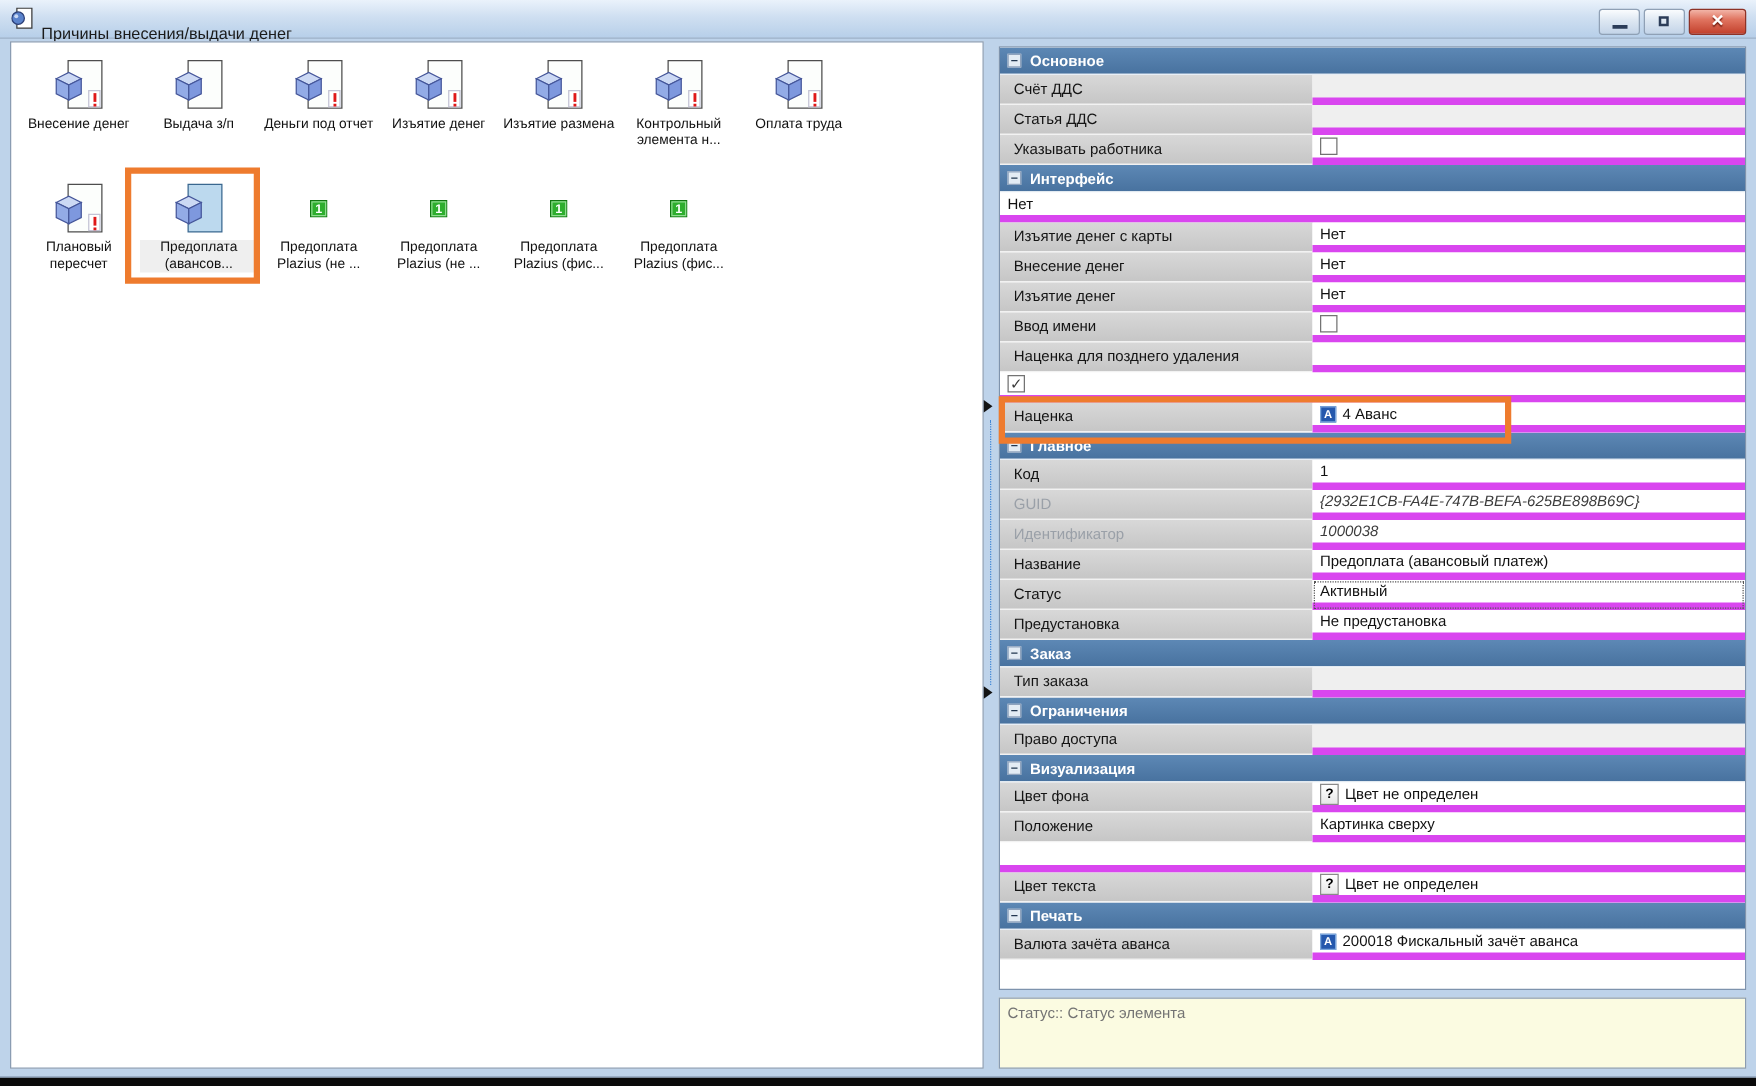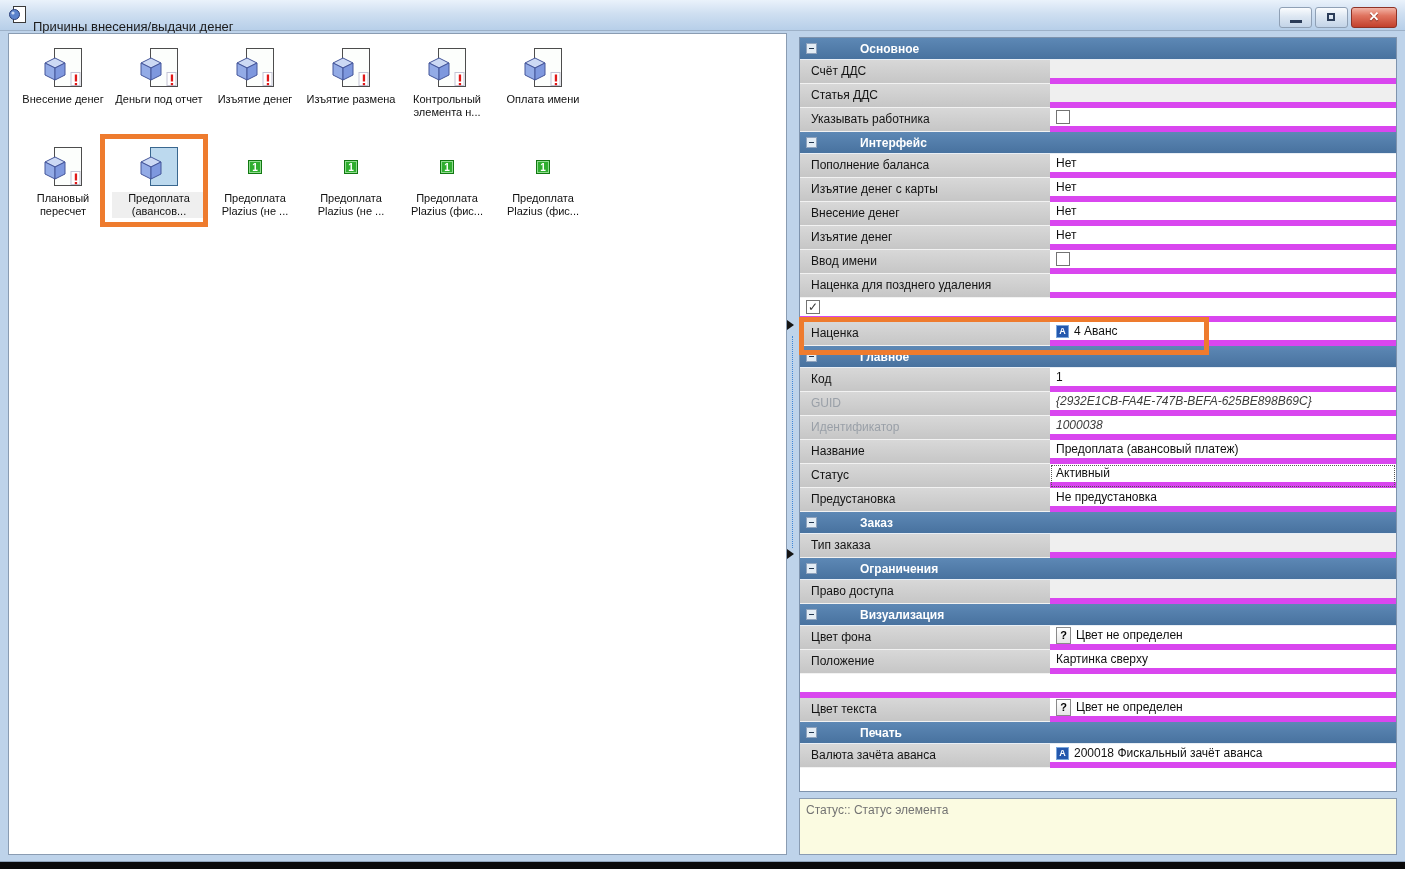--- a/index.html
+++ b/index.html
@@ -32,21 +32,21 @@
   .icon-label.selected{background:#efefef;}
   
   .splitter-arrow{position:absolute; width:0; height:0; border-top:5px solid transparent;
                   border-bottom:5px solid transparent; border-left:7px solid #141414;}
   .splitter-dots{position:absolute; left:792px; top:336px; height:212px; border-left:1px dotted #3f87d8;}
   
   .prop-grid{position:absolute; left:799px; top:37px; width:598px; height:755px; background:#fff;
              border:1px solid #7e93ad; box-sizing:border-box; overflow:hidden; font-size:12px;}
   .pg-header{height:22px; display:flex; align-items:center;
              background:linear-gradient(#5d88b5, #48729f); color:#fff; font-weight:bold;
-             border-bottom:1px solid #e8eef5; box-sizing:border-box;gap:36px;}
+             border-bottom:1px solid #e8eef5; box-sizing:border-box;}
   .collapse-box{width:11px; height:11px; margin:0 7px 0 6px; background:#e3ecf4; border:1px solid #8fa3bd;
                 box-sizing:border-box; position:relative; flex-shrink:0;}
   .collapse-box i{position:absolute; left:2px; top:4px; width:5px; height:1px; background:#21364f;}
   .pg-row{display:flex; height:24px; box-sizing:border-box;}
   .pg-label{width:250px; flex-shrink:0; background:linear-gradient(#d8d8d8, #c6c6c6);
             border-bottom:1px solid #f2f2f2; box-sizing:border-box; padding-left:11px;
             line-height:23px; color:#141414; white-space:nowrap; overflow:hidden;}
   .pg-label.disabled{color:#9aa0a8;}
   .pg-value{flex:1; background:#fff; border-bottom:6px solid #d946ef; box-sizing:border-box;
             display:flex; align-items:center; padding-left:6px; gap:5px; color:#111; white-space:nowrap; overflow:hidden;}
@@ -109,20 +109,31 @@
             </div>
             <div class="icon-label">Внесение денег</div>
           </div>
           <div class="icon-item">
             <div class="icon-box">
               <svg width="40" height="42" viewBox="0 0 40 42" xmlns="http://www.w3.org/2000/svg">
     <rect x="11.5" y="1.5" width="27" height="38" fill="#fcfefc" stroke="#4d4d4d"></rect>
     <polygon points="2,16 12,11 22,16 12,21" fill="#ccd9f4" stroke="#45569a"></polygon>
     <polygon points="2,16 12,21 12,33 2,28" fill="#93abe6" stroke="#45569a"></polygon>
     <polygon points="12,21 22,16 22,28 12,33" fill="#7e98de" stroke="#45569a"></polygon>
+              </svg>
+            </div>
+            <div class="icon-label">Выдача з/п</div>
+          </div>
+          <div class="icon-item">
+            <div class="icon-box">
+              <svg width="40" height="42" viewBox="0 0 40 42" xmlns="http://www.w3.org/2000/svg">
+    <rect x="11.5" y="1.5" width="27" height="38" fill="#fcfefc" stroke="#4d4d4d"></rect>
+    <polygon points="2,16 12,11 22,16 12,21" fill="#ccd9f4" stroke="#45569a"></polygon>
+    <polygon points="2,16 12,21 12,33 2,28" fill="#93abe6" stroke="#45569a"></polygon>
+    <polygon points="12,21 22,16 22,28 12,33" fill="#7e98de" stroke="#45569a"></polygon>
                 <rect x="28" y="25.5" width="9" height="13" fill="#ffffff" stroke="#c3c3d4"></rect>
     <rect x="31.8" y="27.5" width="2.3" height="7" fill="#e01818"></rect>
     <rect x="31.8" y="36" width="2.3" height="2.2" fill="#e01818"></rect>
               </svg>
             </div>
             <div class="icon-label">Деньги под отчет</div>
           </div>
           <div class="icon-item">
             <div class="icon-box">
               <svg width="40" height="42" viewBox="0 0 40 42" xmlns="http://www.w3.org/2000/svg">
@@ -170,21 +181,21 @@
               <svg width="40" height="42" viewBox="0 0 40 42" xmlns="http://www.w3.org/2000/svg">
     <rect x="11.5" y="1.5" width="27" height="38" fill="#fcfefc" stroke="#4d4d4d"></rect>
     <polygon points="2,16 12,11 22,16 12,21" fill="#ccd9f4" stroke="#45569a"></polygon>
     <polygon points="2,16 12,21 12,33 2,28" fill="#93abe6" stroke="#45569a"></polygon>
     <polygon points="12,21 22,16 22,28 12,33" fill="#7e98de" stroke="#45569a"></polygon>
                 <rect x="28" y="25.5" width="9" height="13" fill="#ffffff" stroke="#c3c3d4"></rect>
     <rect x="31.8" y="27.5" width="2.3" height="7" fill="#e01818"></rect>
     <rect x="31.8" y="36" width="2.3" height="2.2" fill="#e01818"></rect>
               </svg>
             </div>
-            <div class="icon-label">Оплата имени</div>
+            <div class="icon-label">Оплата труда</div>
           </div>
         </div>
         <div class="icon-row">
           <div class="icon-item">
             <div class="icon-box">
               <svg width="40" height="42" viewBox="0 0 40 42" xmlns="http://www.w3.org/2000/svg">
     <rect x="11.5" y="1.5" width="27" height="38" fill="#fcfefc" stroke="#4d4d4d"></rect>
     <polygon points="2,16 12,11 22,16 12,21" fill="#ccd9f4" stroke="#45569a"></polygon>
     <polygon points="2,16 12,21 12,33 2,28" fill="#93abe6" stroke="#45569a"></polygon>
     <polygon points="12,21 22,16 22,28 12,33" fill="#7e98de" stroke="#45569a"></polygon>
@@ -278,21 +289,20 @@
             <span class="checkbox"></span>
           </div>
         </div>
         <div class="pg-header">
           <span class="collapse-box">
             <i></i>
           </span>
           <span>Интерфейс</span>
         </div>
         <div class="pg-row">
-          <div class="pg-label">Пополнение баланса</div>
           <div class="pg-value">
             <span class="pg-text">Нет</span>
           </div>
         </div>
         <div class="pg-row">
           <div class="pg-label">Изъятие денег с карты</div>
           <div class="pg-value">
             <span class="pg-text">Нет</span>
           </div>
         </div>

